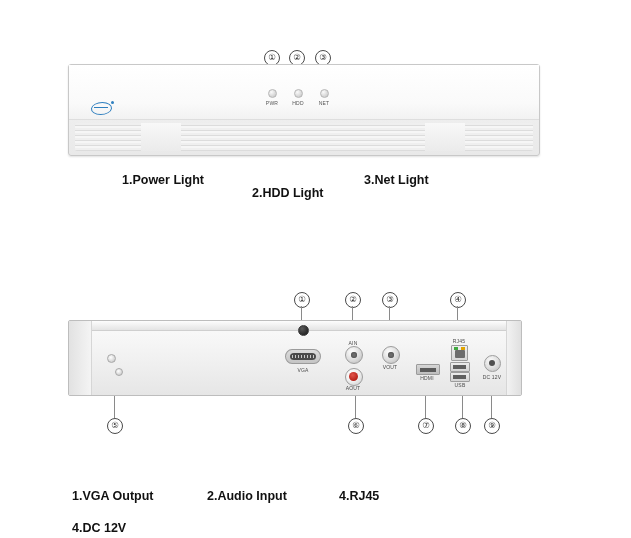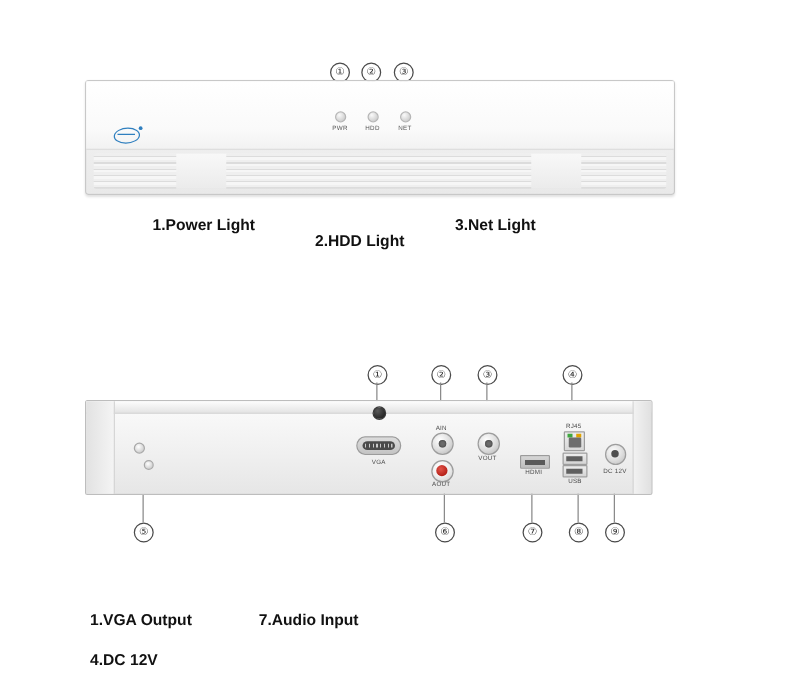--- a/index.html
+++ b/index.html
@@ -428,20 +428,21 @@
     <div class="port-label" style="left:382px; top:61px; width:18px;">USB</div>
 
     <div class="dcjack" style="left:415px; top:34px;"></div>
     <div class="port-label" style="left:408px; top:53px; width:30px;">DC 12V</div>
   </div>
 </div>
 
 <div id="rear-captions">
   <div class="cap-row">
     <div class="cap-cell c1">1.VGA Output</div>
-    <div class="cap-cell c2">7.Audio Input</div>
+    <div class="cap-cell c2">2.Audio Input</div>
+    <div class="cap-cell c4">4.RJ45</div>
   </div>
   <div class="cap-row">
   </div>
   <div class="cap-row">
     <div class="cap-cell c1">4.DC 12V</div>
   </div>
 </div>
 
 </body></html>

